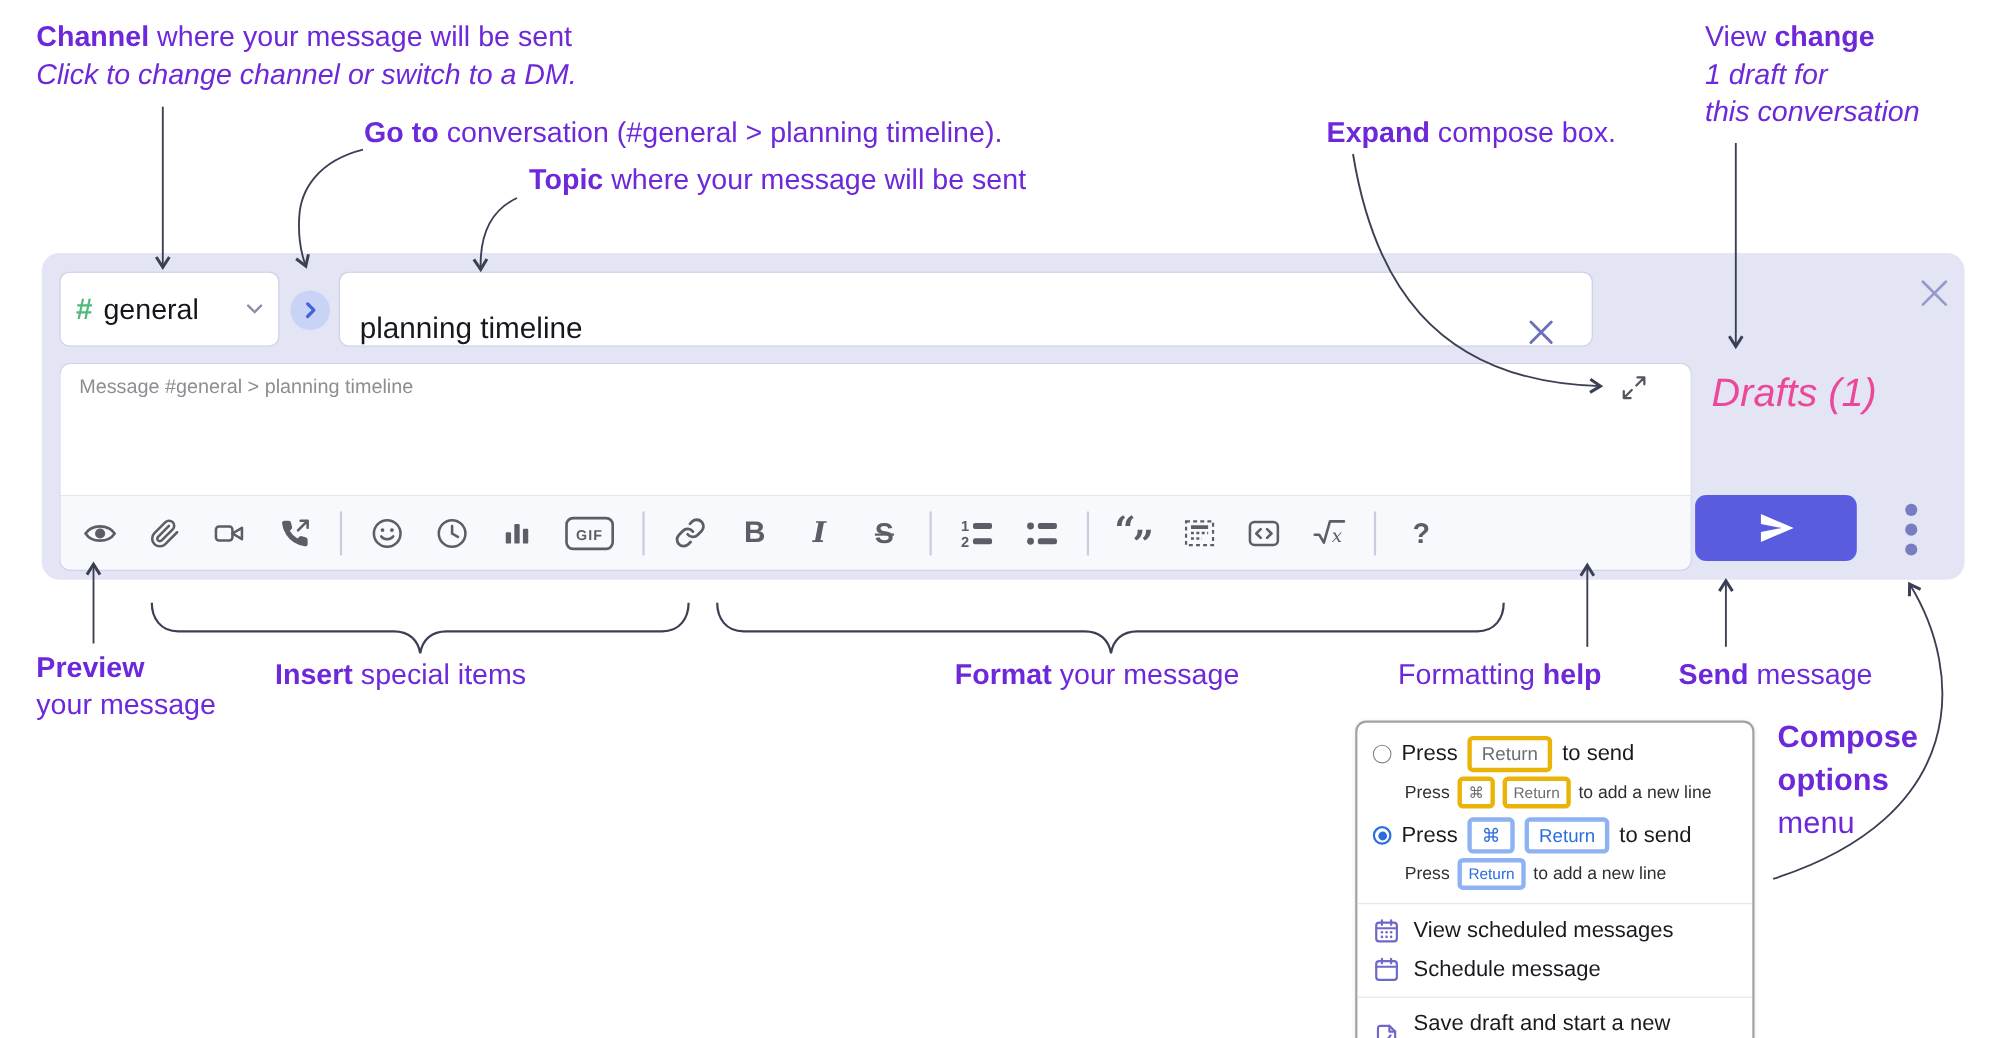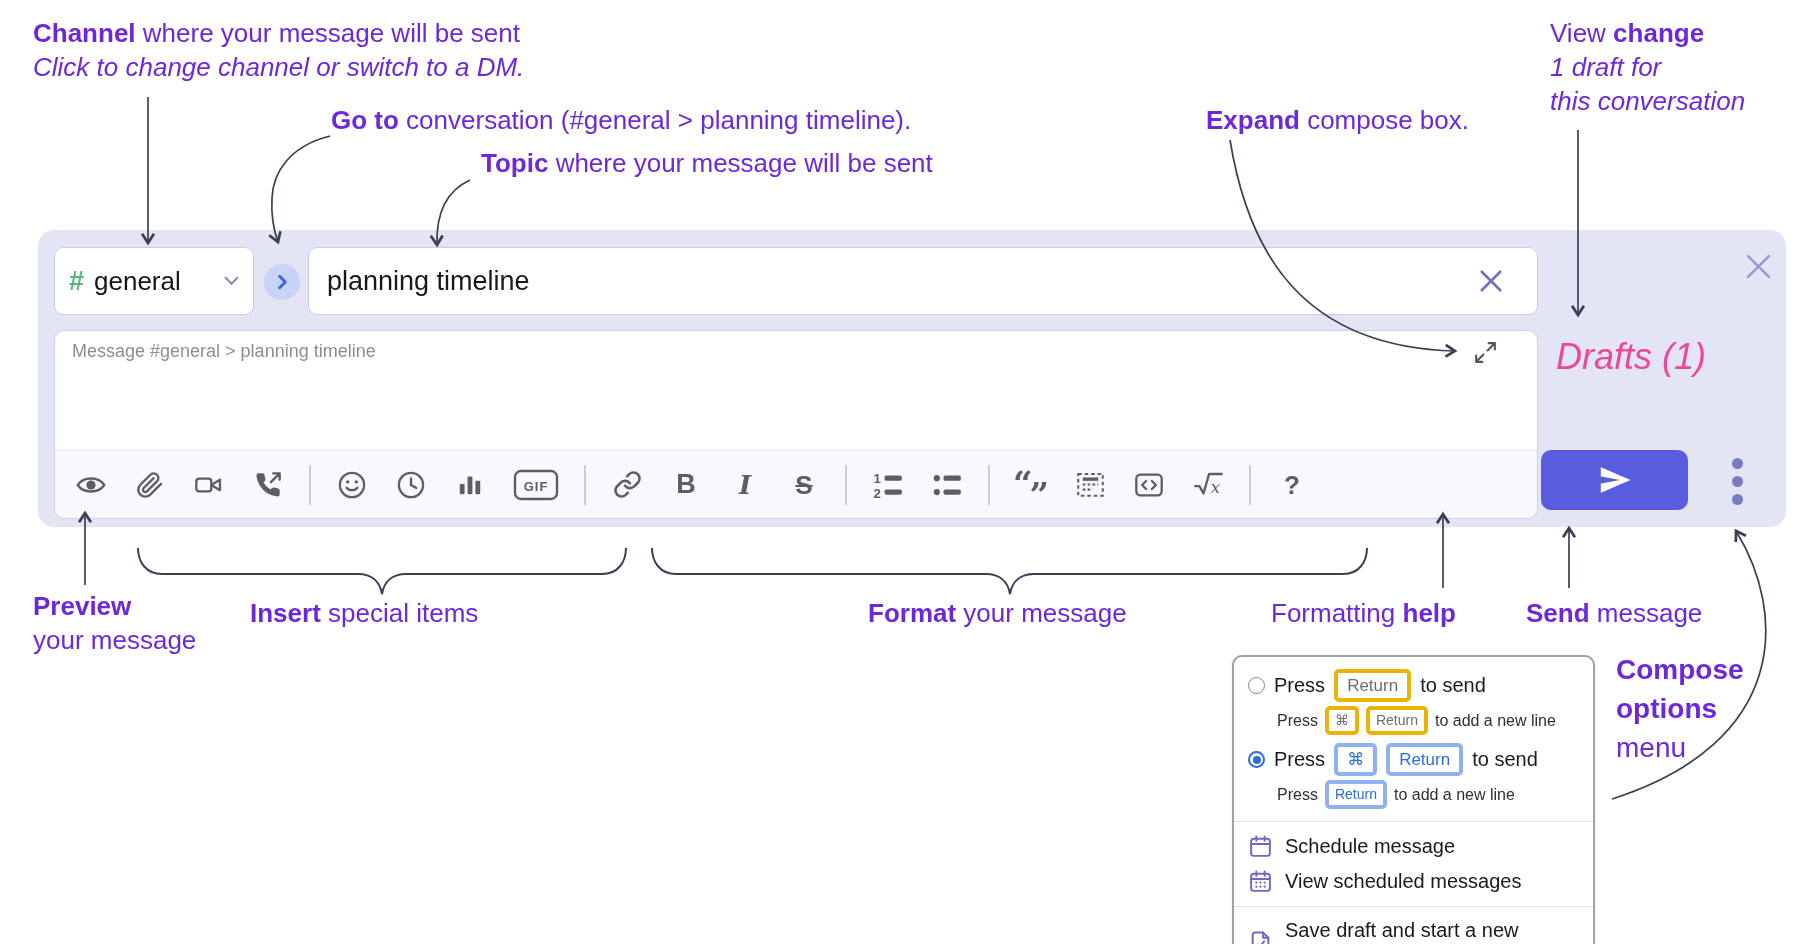--- a/index.html
+++ b/index.html
@@ -10,22 +10,22 @@
   .ann b{font-weight:700;}
   .it{font-style:italic;}
   
   #compose-box{left:38px;top:230px;width:1748px;height:297px;background:#e3e5f4;border-radius:16px;}
   #channel-select{left:54px;top:247px;width:200px;height:68px;background:#fff;border:1px solid #c9cce4;
       border-radius:9px;display:flex;align-items:center;gap:10px;padding:0 14px;box-sizing:border-box;}
   #channel-select .hash{color:#53b97c;font-weight:700;font-size:27px;}
   #channel-select .cname{font-size:26px;color:#15151c;flex:1;}
   #goto-btn{left:264px;top:264px;width:36px;height:36px;border-radius:50%;background:#c8d3f6;
       display:flex;align-items:center;justify-content:center;}
-  #topic-input{left:308px;top:247px;width:1230px;height:68px;background:#fff;border:1px solid #c9cce4;
-      border-radius:9px;display:flex;align-items:center;padding:0 34px 0 18px;box-sizing:border-box;}
+  #topic-input{left:308px;top:247px;width:1140px;height:68px;background:#fff;border:1px solid #c9cce4;
+      border-radius:9px;display:flex;align-items:flex-end;padding:0 34px 0 18px;box-sizing:border-box;}
   #topic-input .tval{font-size:27px;color:#17171e;}
   #topic-clear{margin-left:auto;display:flex;}
   #compose-close{left:1742px;top:250px;width:32px;height:32px;display:flex;align-items:center;justify-content:center;}
   #message-box{left:54px;top:330px;width:1484px;height:120px;background:#fff;border:1px solid #ced2e9;
       border-bottom:none;border-radius:10px 10px 0 0;box-sizing:border-box;}
   #message-placeholder{position:absolute;left:17px;top:10px;font-size:18px;color:#8d8d93;}
   #expand-btn{position:absolute;right:38px;top:8px;}
   #toolbar{left:54px;top:450px;width:1484px;height:69px;background:#f8f9fc;border:1px solid #ced2e9;
       border-top:1px solid #e3e5f0;border-radius:0 0 10px 10px;box-sizing:border-box;
       display:flex;align-items:center;gap:23px;padding:0 18px;}
@@ -310,40 +310,40 @@
     <span>Press</span>
     <span class="key sm blue">Return</span>
     <span>to add a new line</span>
   </div>
   <div class="p-divider"></div>
   <div class="p-item">
     <span>
       <svg width="25" height="25" viewBox="0 0 24 24" fill="none" stroke="#6e68c8" stroke-width="1.9" stroke-linecap="round">
           <rect x="3" y="4.5" width="18" height="16.5" rx="2.5"></rect>
           <path d="M8 2.5 V6.5 M16 2.5 V6.5 M3 9.5 H21"></path>
-        </svg>
-    </span>
-    <span>Schedule message</span>
-  </div>
-  <div class="p-item">
-    <span>
-      <svg width="25" height="25" viewBox="0 0 24 24" fill="none" stroke="#6e68c8" stroke-width="1.9" stroke-linecap="round">
-          <rect x="3" y="4.5" width="18" height="16.5" rx="2.5"></rect>
-          <path d="M8 2.5 V6.5 M16 2.5 V6.5 M3 9.5 H21"></path>
           <g fill="#6e68c8" stroke="none">
             <circle cx="8" cy="13" r="1.1"></circle>
             <circle cx="12" cy="13" r="1.1"></circle>
             <circle cx="16" cy="13" r="1.1"></circle>
             <circle cx="8" cy="17" r="1.1"></circle>
             <circle cx="12" cy="17" r="1.1"></circle>
             <circle cx="16" cy="17" r="1.1"></circle>
           </g>
         </svg>
     </span>
     <span>View scheduled messages</span>
+  </div>
+  <div class="p-item">
+    <span>
+      <svg width="25" height="25" viewBox="0 0 24 24" fill="none" stroke="#6e68c8" stroke-width="1.9" stroke-linecap="round">
+          <rect x="3" y="4.5" width="18" height="16.5" rx="2.5"></rect>
+          <path d="M8 2.5 V6.5 M16 2.5 V6.5 M3 9.5 H21"></path>
+        </svg>
+    </span>
+    <span>Schedule message</span>
   </div>
   <div class="p-divider"></div>
   <div class="p-item">
     <span>
       <svg width="25" height="25" viewBox="0 0 24 24" fill="none" stroke="#6e68c8" stroke-width="1.9" stroke-linecap="round" stroke-linejoin="round">
           <path d="M14.5 2.5 H6.5 A2 2 0 0 0 4.5 4.5 V19.5 A2 2 0 0 0 6.5 21.5 H17.5 A2 2 0 0 0 19.5 19.5 V7.5 Z"></path>
           <path d="M14.5 2.5 V7.5 H19.5"></path>
           <path d="M9 14 L11.3 16.3 L15.5 10.8"></path>
         </svg>
     </span>

